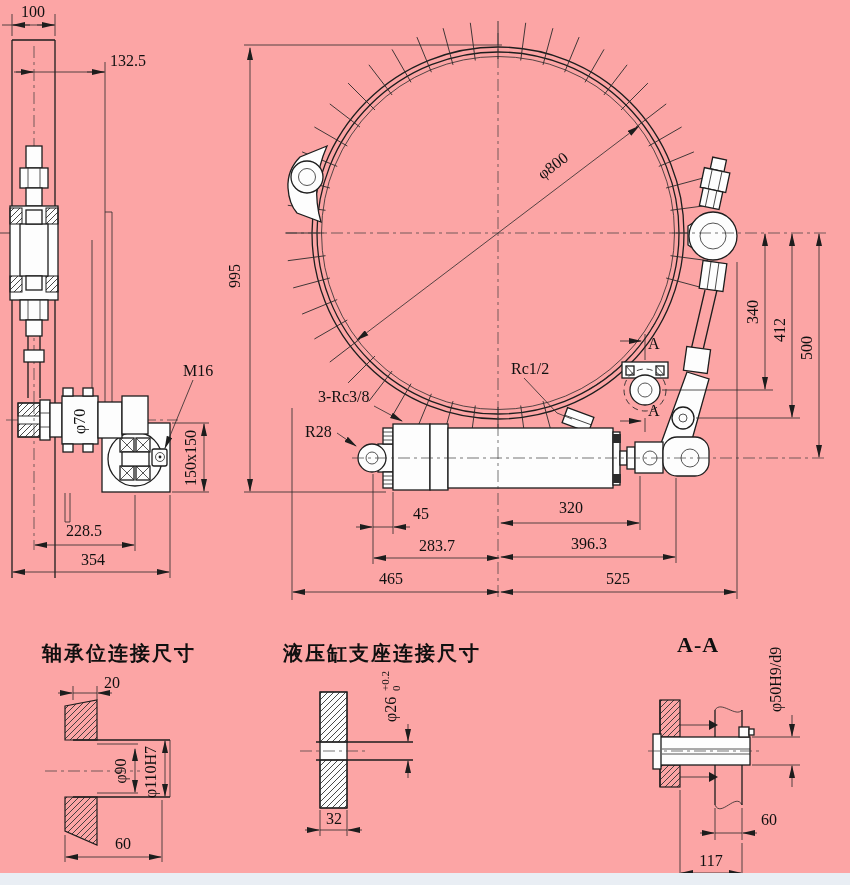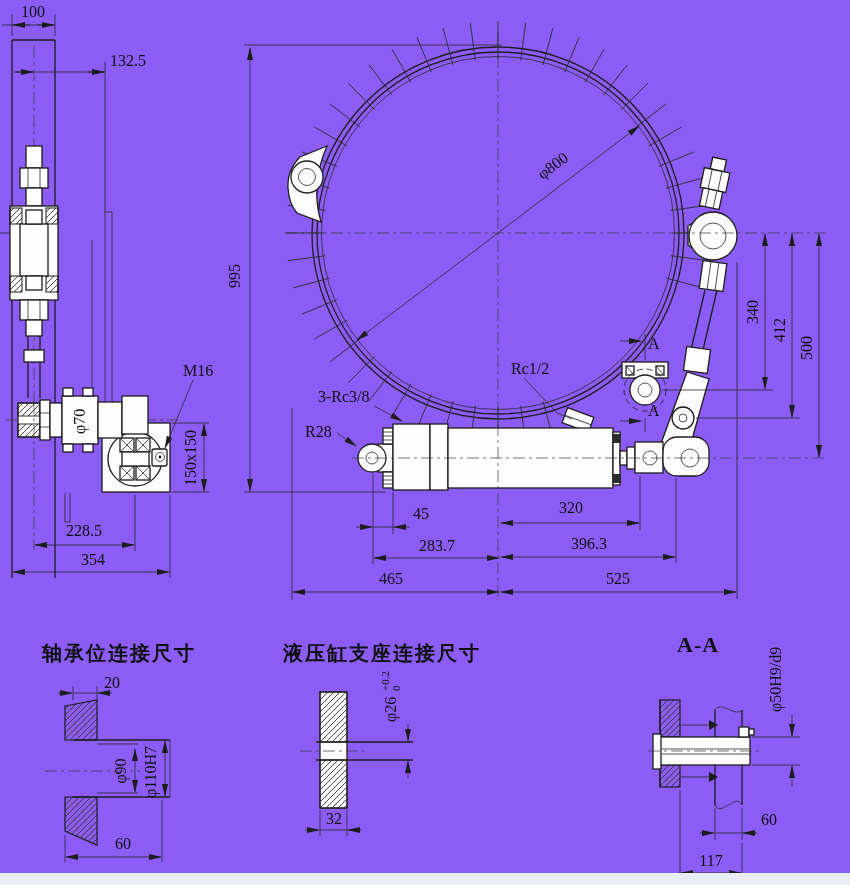--- a/index.html
+++ b/index.html
@@ -1,16 +1,16 @@
 <!DOCTYPE html>
 <html><head>
 <meta charset="utf-8">
 <style>
   html,body{margin:0;padding:0;background:#ffffff;}
-  .page{position:relative;width:850px;height:885px;background:#8b5cf6;overflow:hidden;}
+  .page{position:relative;width:850px;height:885px;background:#fca5a5;overflow:hidden;}
   svg{display:block;}
   .ln{fill:none;stroke:#1d1d1d;stroke-width:1.3;}
   .tn{fill:none;stroke:#2a2a2a;stroke-width:0.8;}
   .ol{fill:#fdfdfd;stroke:#1d1d1d;stroke-width:1.3;}
   .cl{fill:none;stroke:#3a3a3a;stroke-width:0.7;stroke-dasharray:12 4 3 4;}
   .hd{fill:none;stroke:#2a2a2a;stroke-width:0.9;stroke-dasharray:6 4;}
   .dim{font-family:"Liberation Serif","DejaVu Serif",serif;font-size:16px;fill:#101010;}
   .dims{font-family:"Liberation Serif","DejaVu Serif",serif;font-size:11px;fill:#101010;}
   .ttl{font-family:"Liberation Serif","DejaVu Serif",serif;font-size:20px;font-weight:600;fill:#101010;letter-spacing:2px;}
   .taa{font-family:"Liberation Serif","DejaVu Serif",serif;font-size:22px;font-weight:600;fill:#101010;letter-spacing:1px;}

